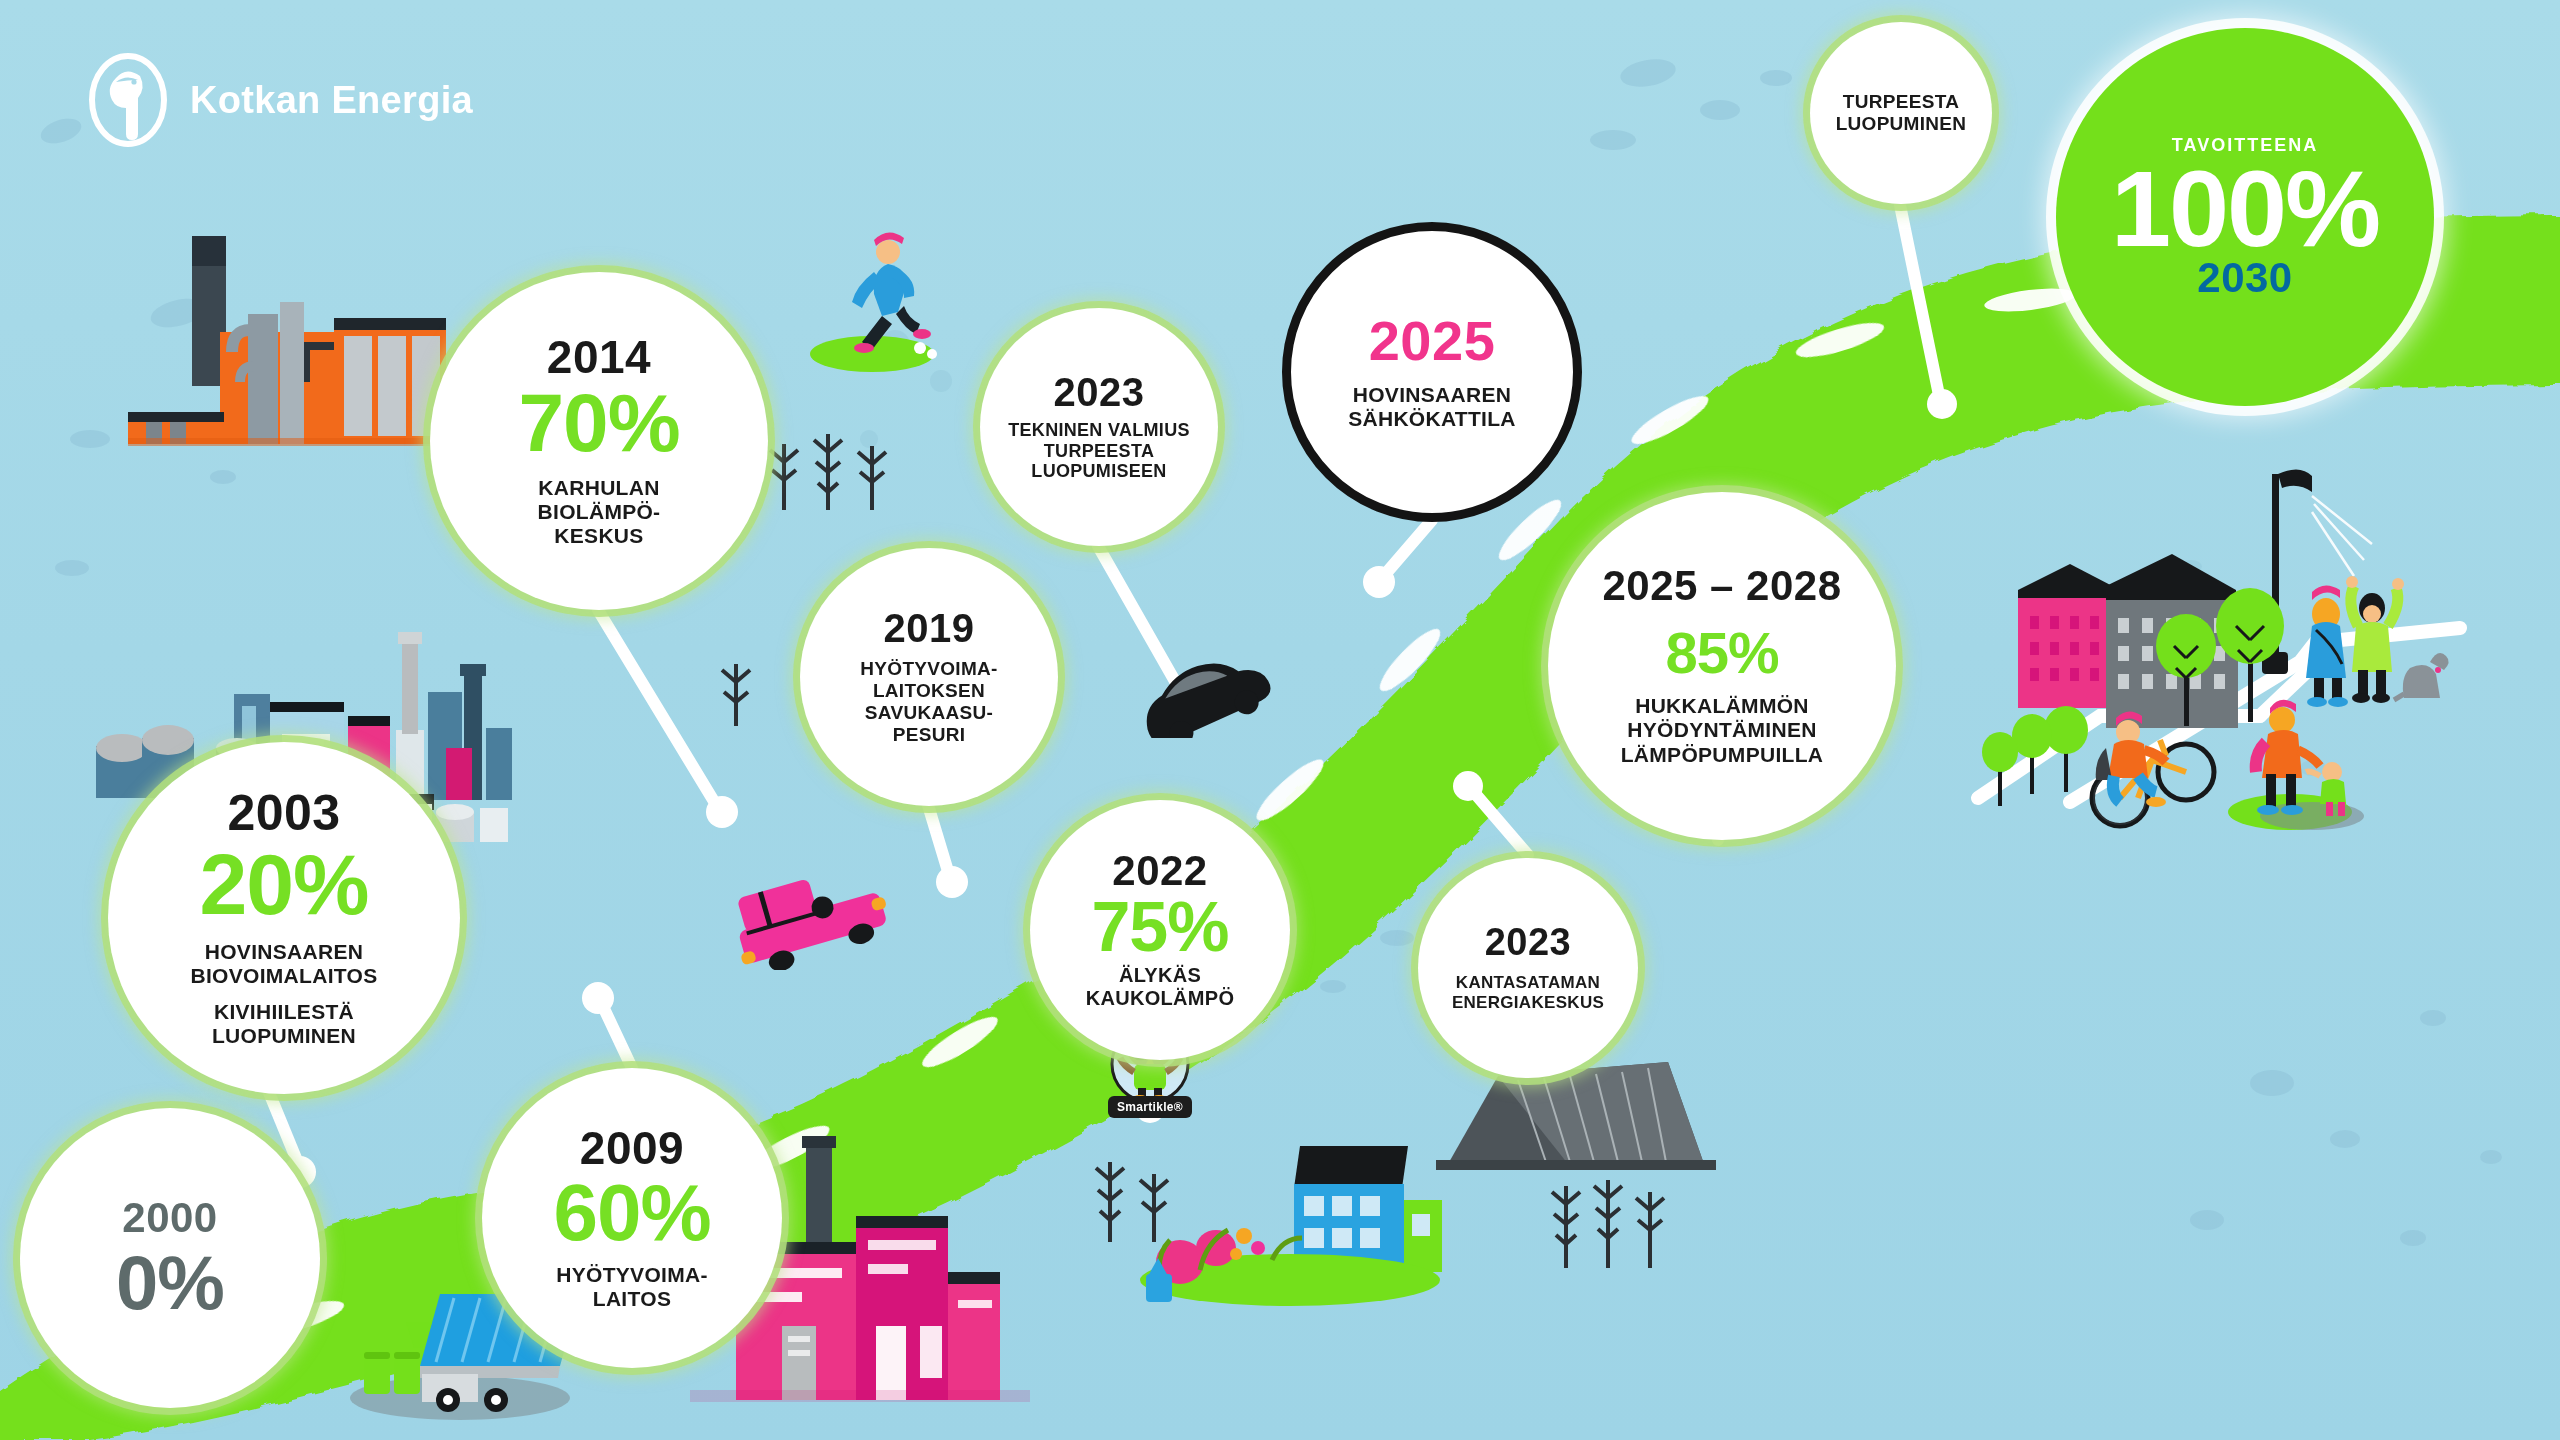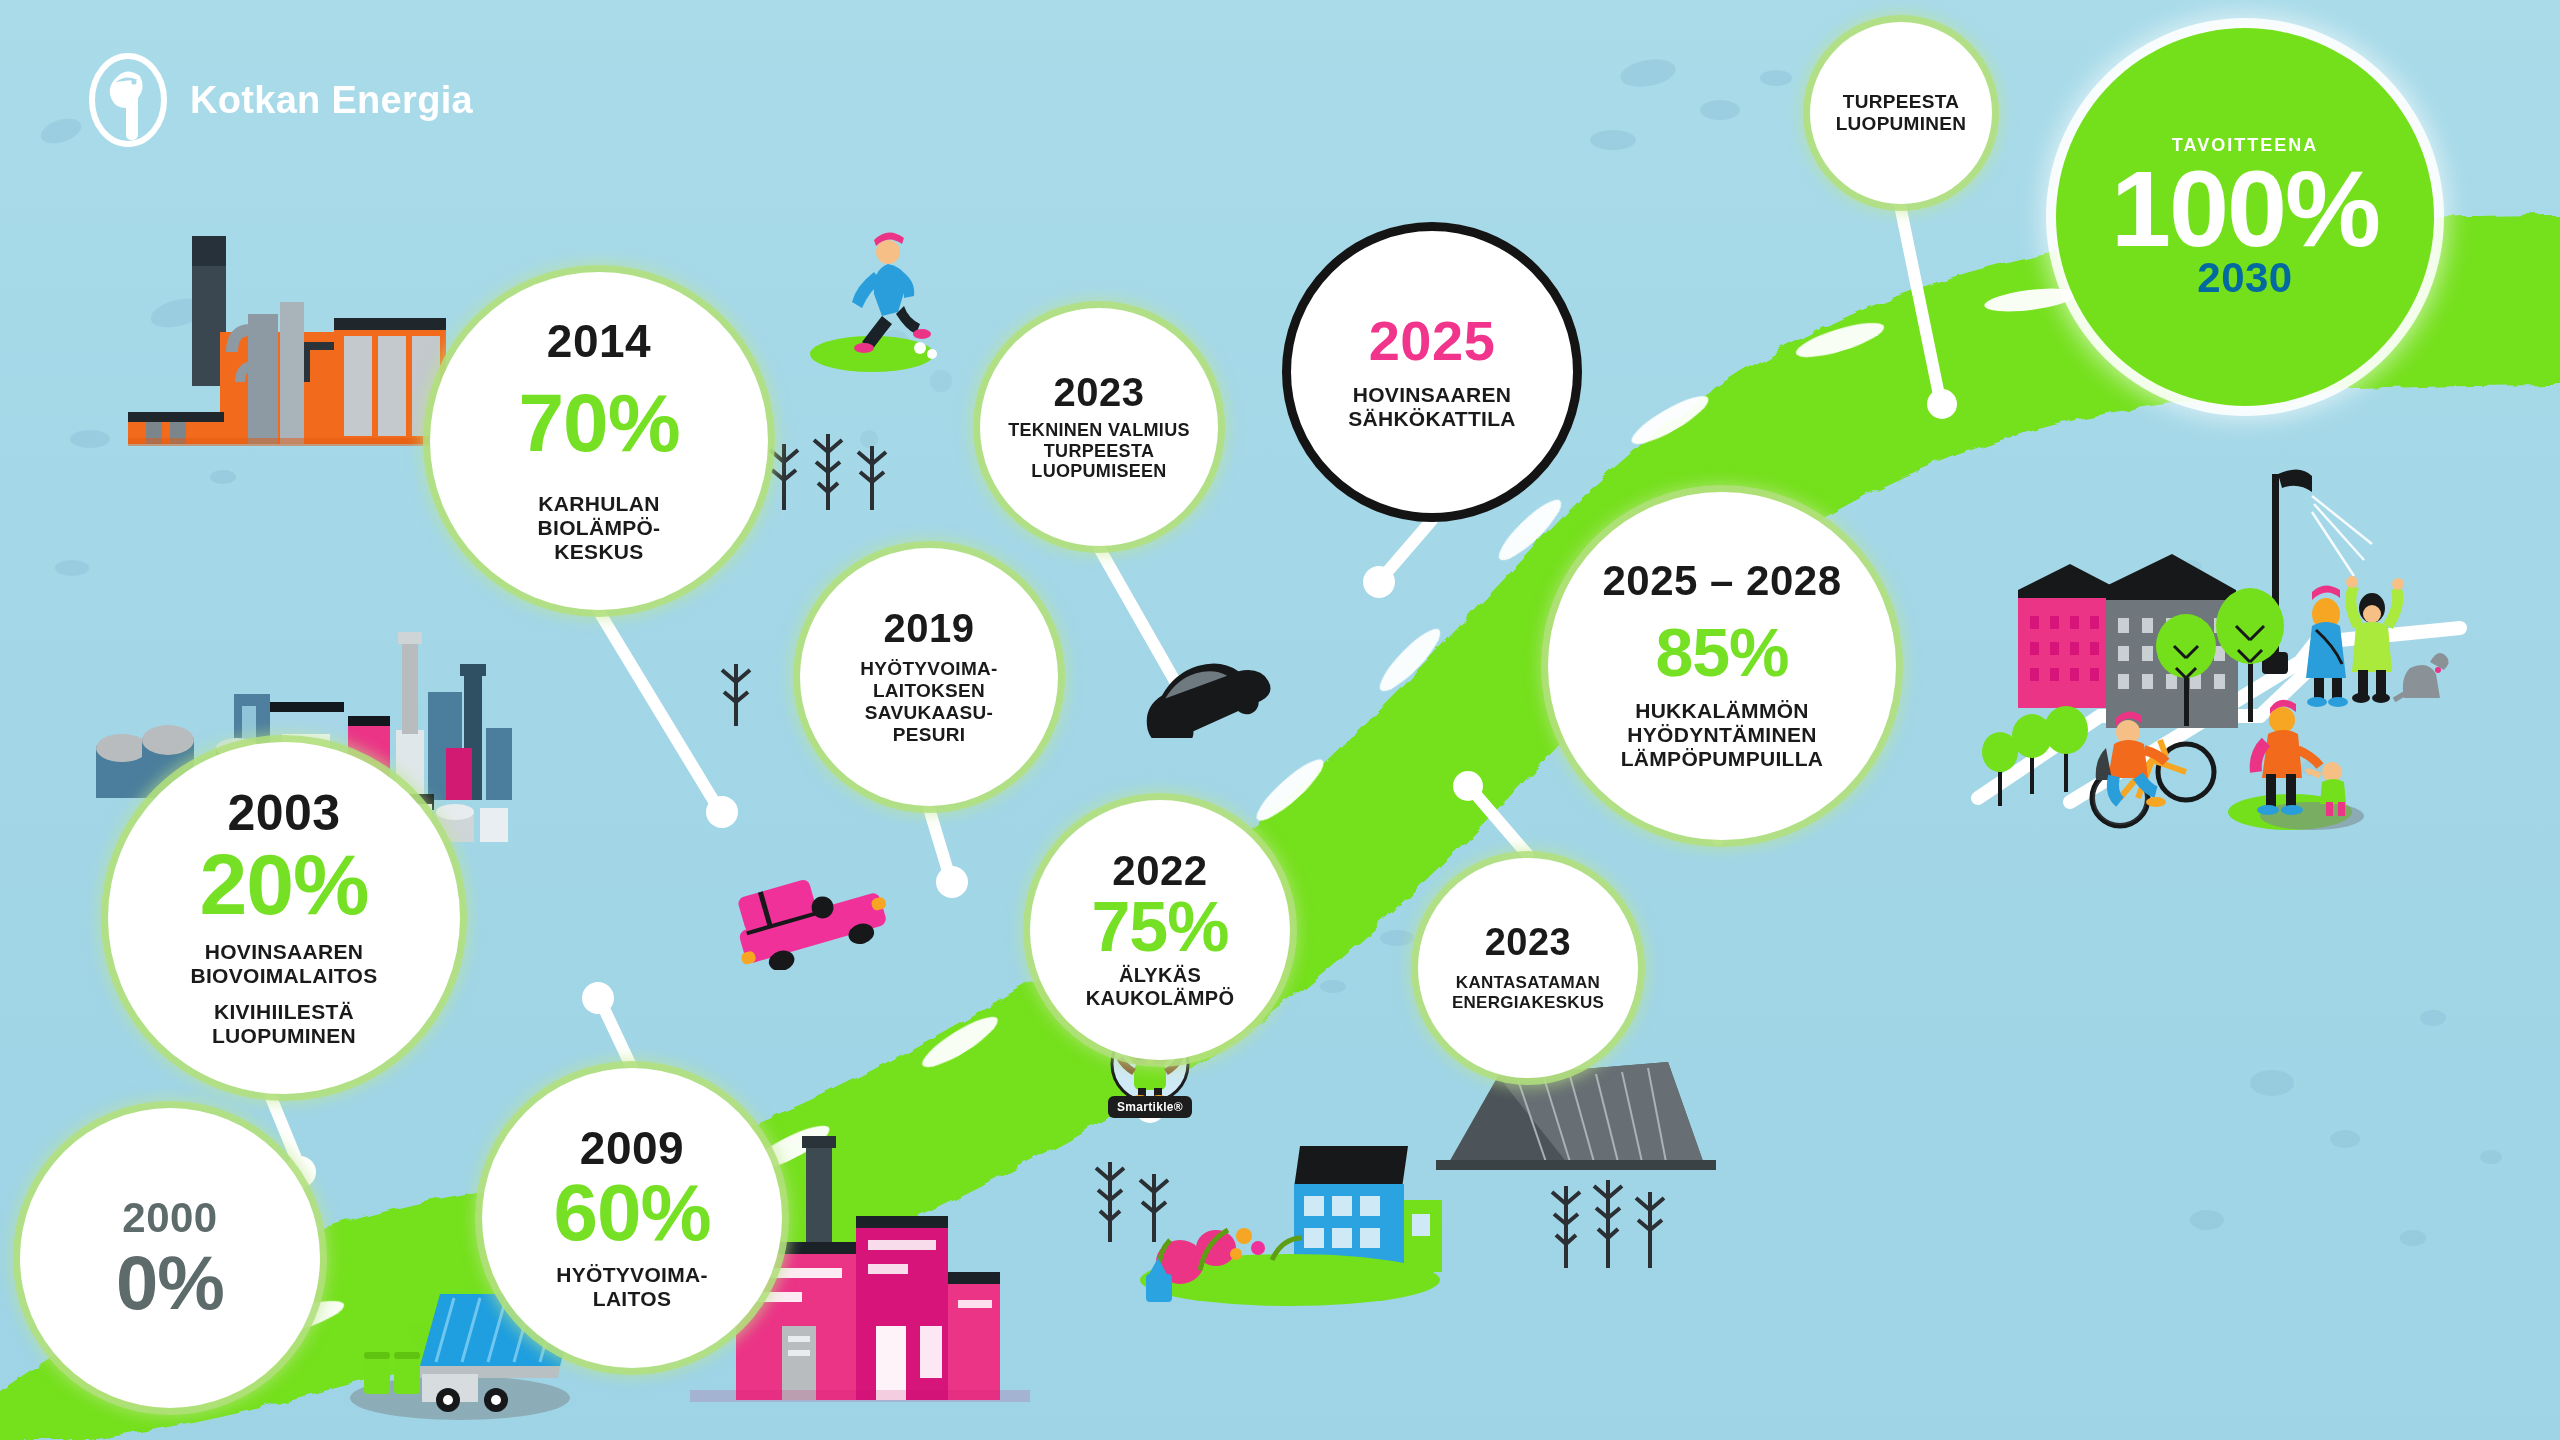--- a/index.html
+++ b/index.html
@@ -63,21 +63,21 @@
   #node-2003 .yr { font-size: 50px; }
   #node-2003 .pct { font-size: 86px; margin-top: 6px; }
   #node-2003 .cap, #node-2003 .cap2 { font-size: 21px; }
   #node-2003 .cap { margin-top: 14px; }
 
   #node-2009 { left: 482px; top: 1068px; width: 300px; height: 300px; }
   #node-2009 .yr { font-size: 46px; }
   #node-2009 .pct { font-size: 80px; margin-top: 4px; }
   #node-2009 .cap { font-size: 21px; margin-top: 12px; }
 
-  #node-2014 { left: 430px; top: 272px; width: 338px; height: 338px; gap: 16px; }
+  #node-2014 { left: 430px; top: 272px; width: 338px; height: 338px; }
   #node-2014 .yr { font-size: 46px; }
   #node-2014 .pct { font-size: 82px; margin-top: 4px; }
   #node-2014 .cap { font-size: 21px; margin-top: 14px; }
 
   #node-2019 { left: 800px; top: 548px; width: 258px; height: 258px; }
   #node-2019 .yr { font-size: 40px; }
   #node-2019 .cap { font-size: 19px; margin-top: 10px; }
 
   #node-2022 { left: 1030px; top: 800px; width: 260px; height: 260px; }
   #node-2022 .yr { font-size: 42px; }
@@ -95,21 +95,21 @@
   #node-2025 {
     left: 1282px; top: 222px; width: 300px; height: 300px;
     box-shadow: none;
     border: 9px solid #141414;
   }
   #node-2025 .yr { font-size: 56px; color: #f1348c; }
   #node-2025 .cap { font-size: 21px; margin-top: 14px; }
 
   #node-2528 { left: 1548px; top: 492px; width: 348px; height: 348px; }
   #node-2528 .yr { font-size: 42px; }
-  #node-2528 .pct { font-size: 68px; margin-top: 18px; }
+  #node-2528 .pct { font-size: 58px; margin-top: 18px; }
   #node-2528 .cap { font-size: 21px; margin-top: 14px; }
 
   #node-2028 { left: 1592px; top: 100px; width: 244px; height: 244px; }
   #node-2028 .yr { font-size: 42px; }
   #node-2028 .cap { font-size: 21px; margin-top: 6px; }
 
   #node-turve { left: 1810px; top: 22px; width: 182px; height: 182px; }
   #node-turve .cap { font-size: 19px; }
 
   #node-2030 {

